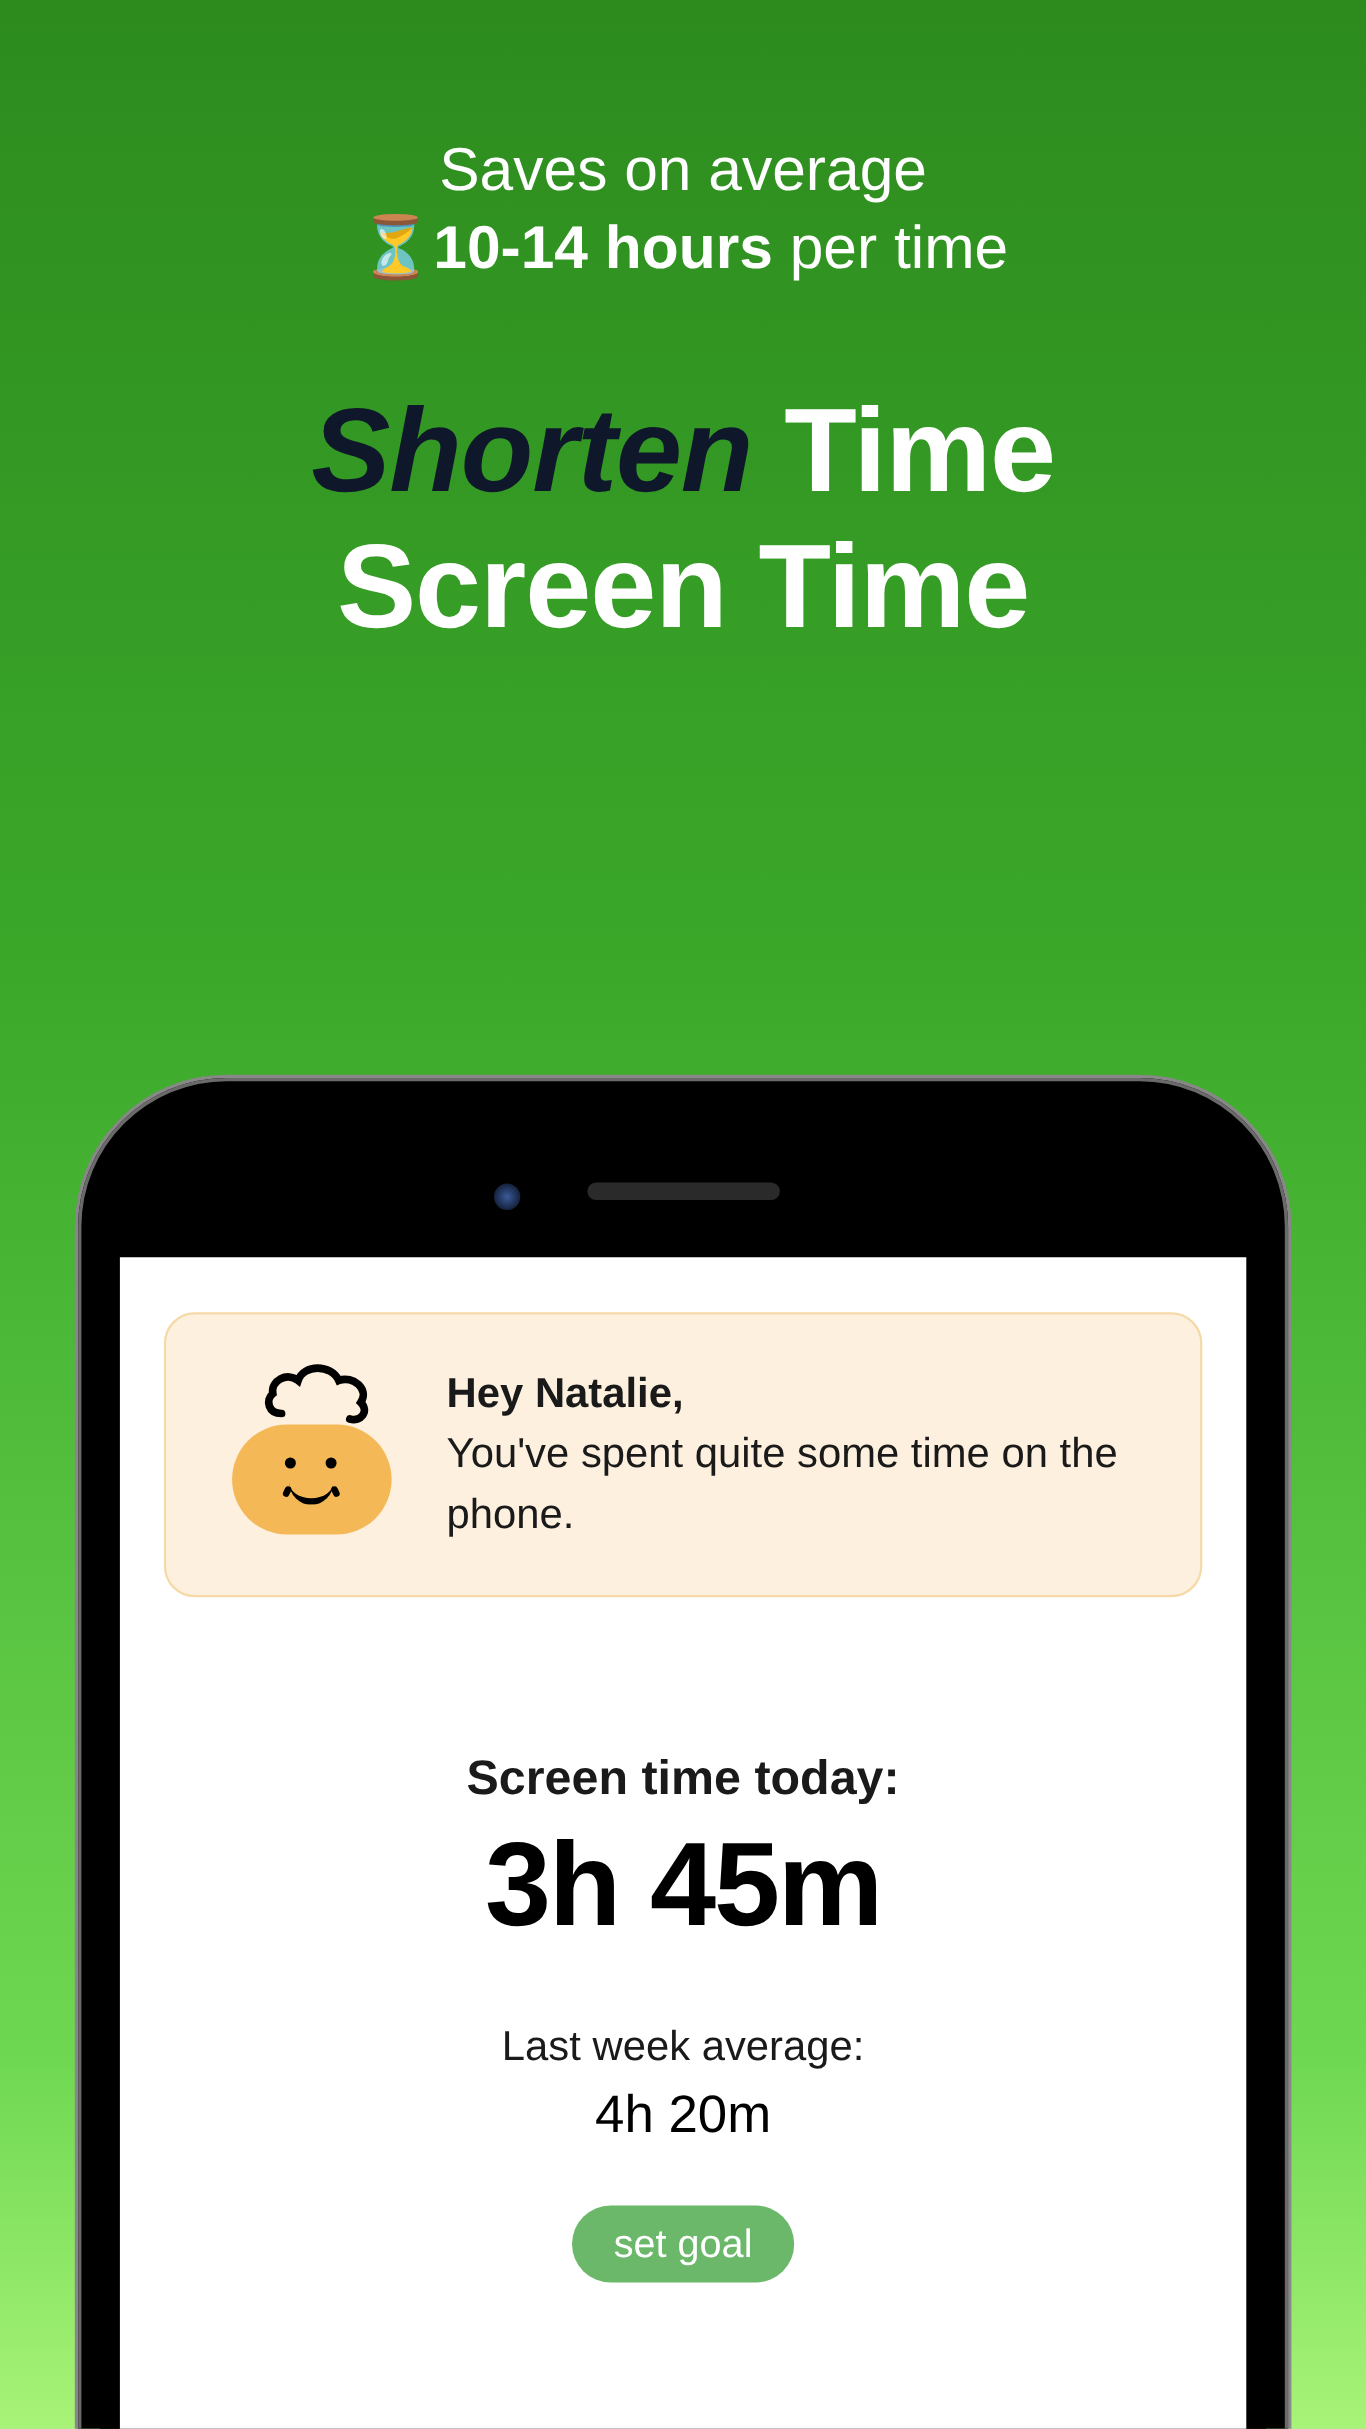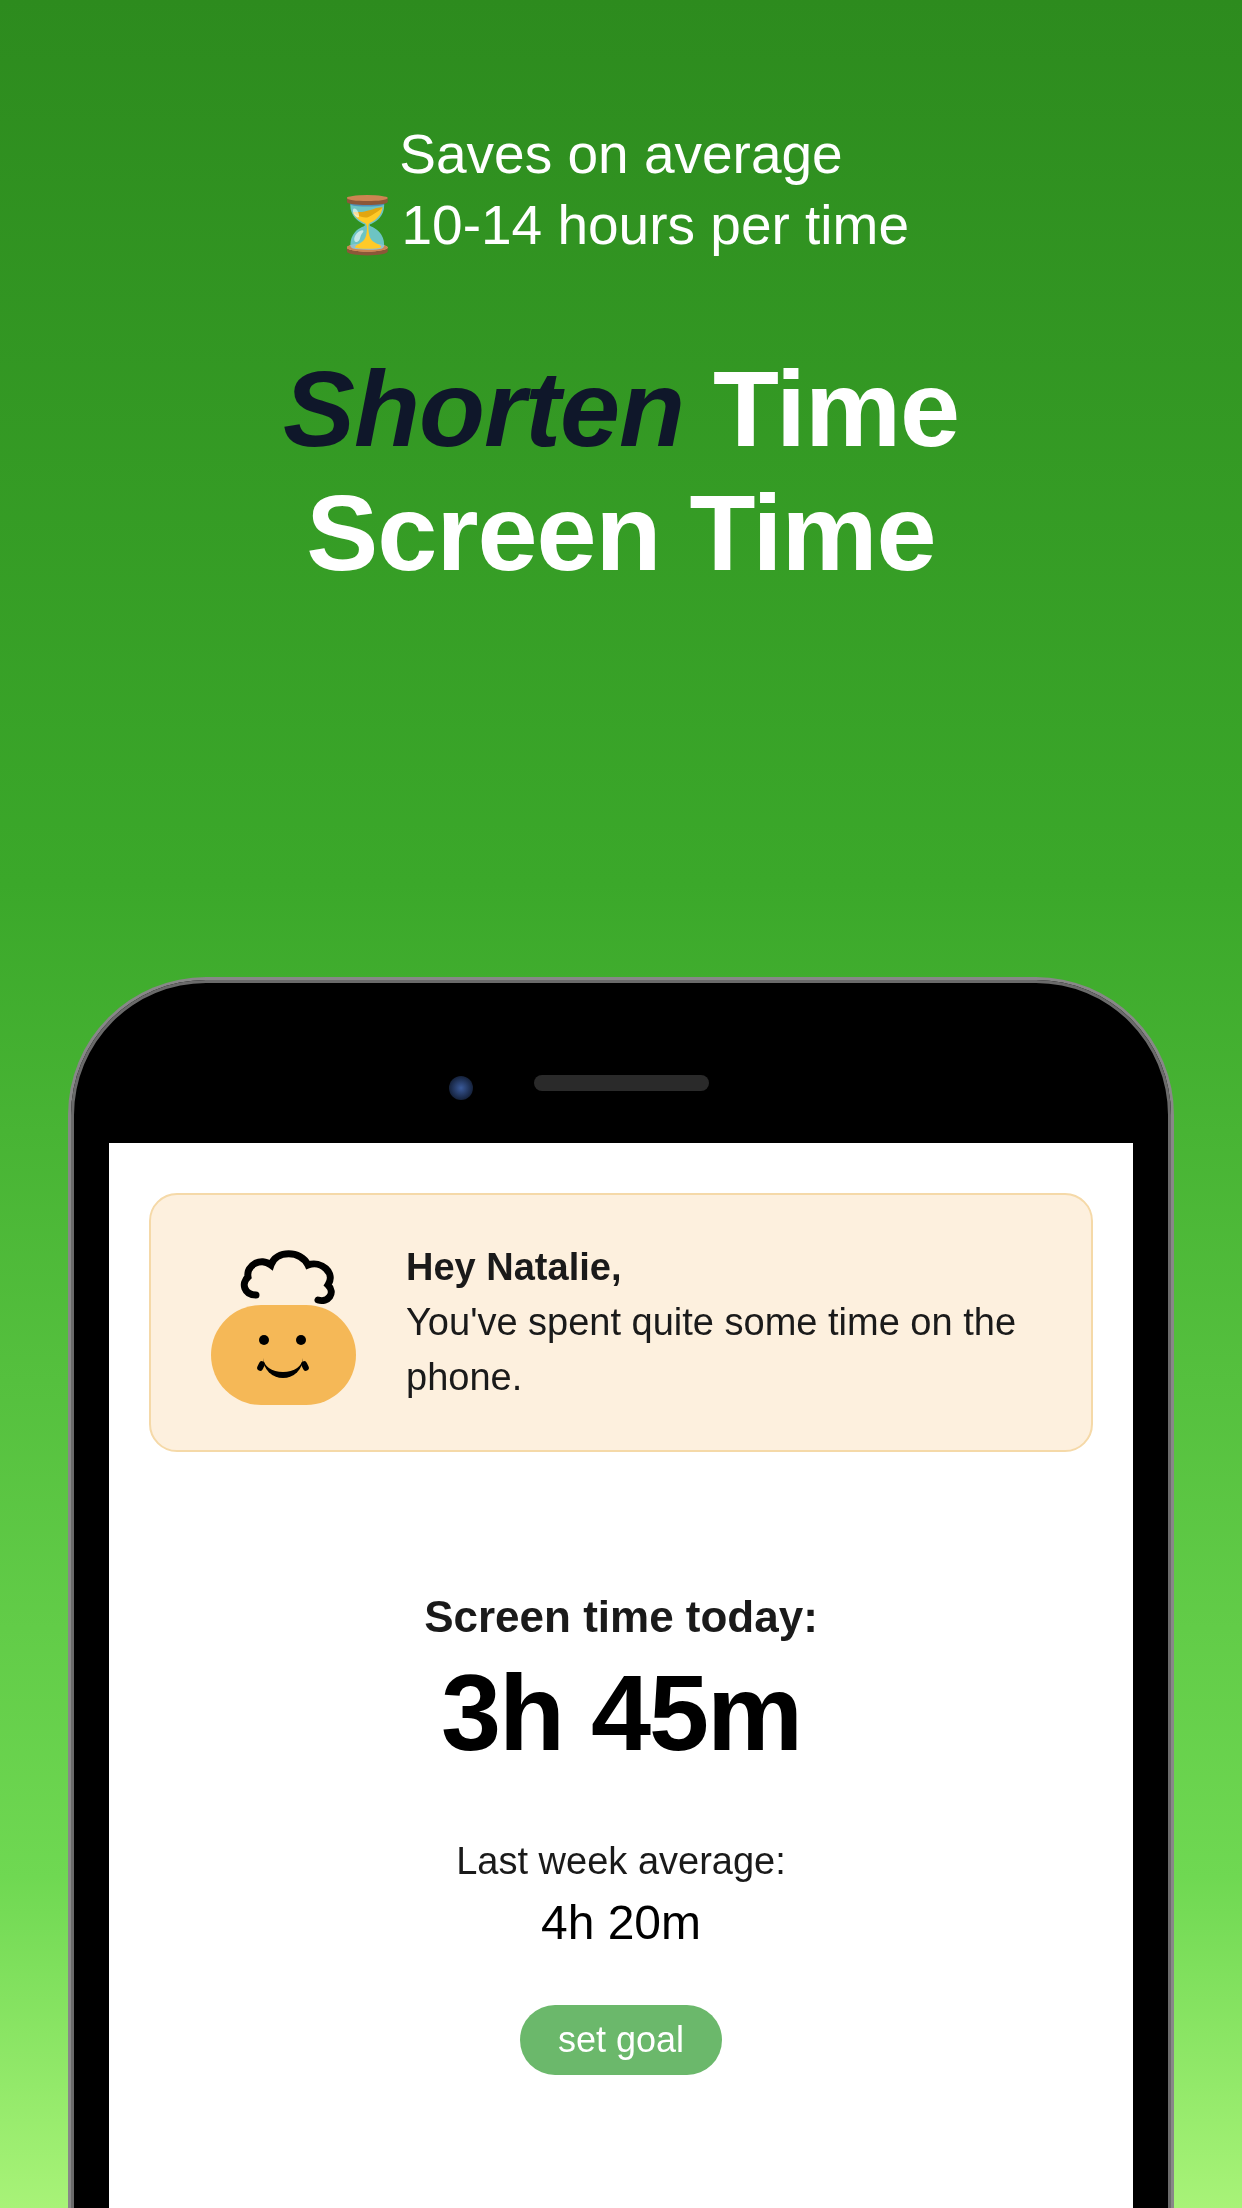--- a/index.html
+++ b/index.html
@@ -28,21 +28,21 @@
       font-weight: 400;
       line-height: 1.4;
     }
     
     .promo-subtitle-line2 {
       font-size: 55px;
       font-weight: 400;
     }
     
     .promo-subtitle-bold {
-      font-weight: 400;
+      font-weight: 700;
     }
     
     .promo-title {
       margin-top: 90px;
       font-size: 108px;
       font-weight: 800;
       line-height: 1.15;
       letter-spacing: -1px;
     }
     
@@ -167,21 +167,21 @@
       border-radius: 3px;
     }
     
     .greeting-card {
       margin: 50px 40px 0 40px;
       background: #fdf0de;
       border: 2px solid #f5d9a8;
       border-radius: 28px;
       padding: 45px 50px;
       display: flex;
-      align-items: flex-end;
+      align-items: flex-start;
       gap: 40px;
     }
     
     .mascot {
       flex-shrink: 0;
       width: 165px;
       height: 155px;
       position: relative;
     }
     

